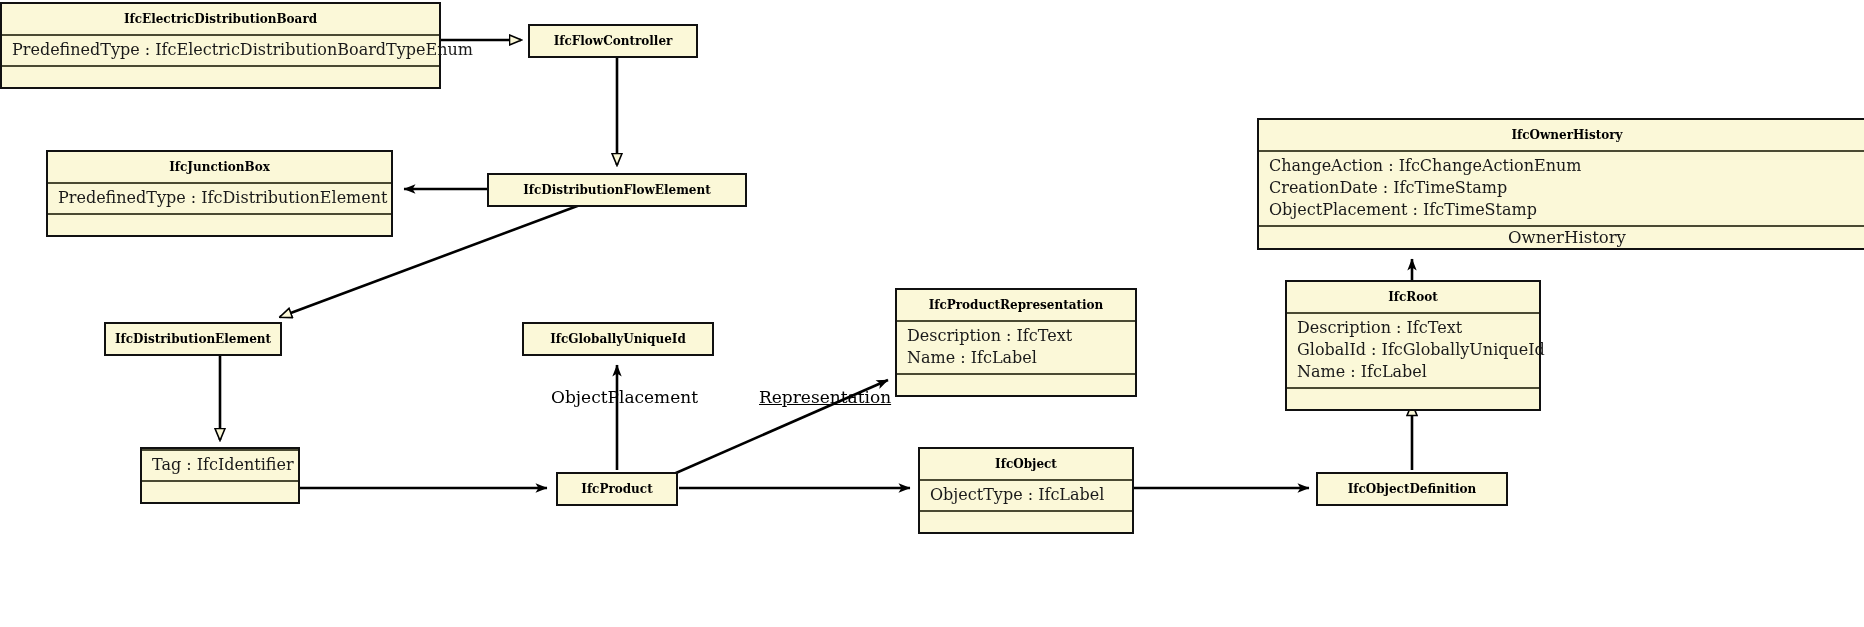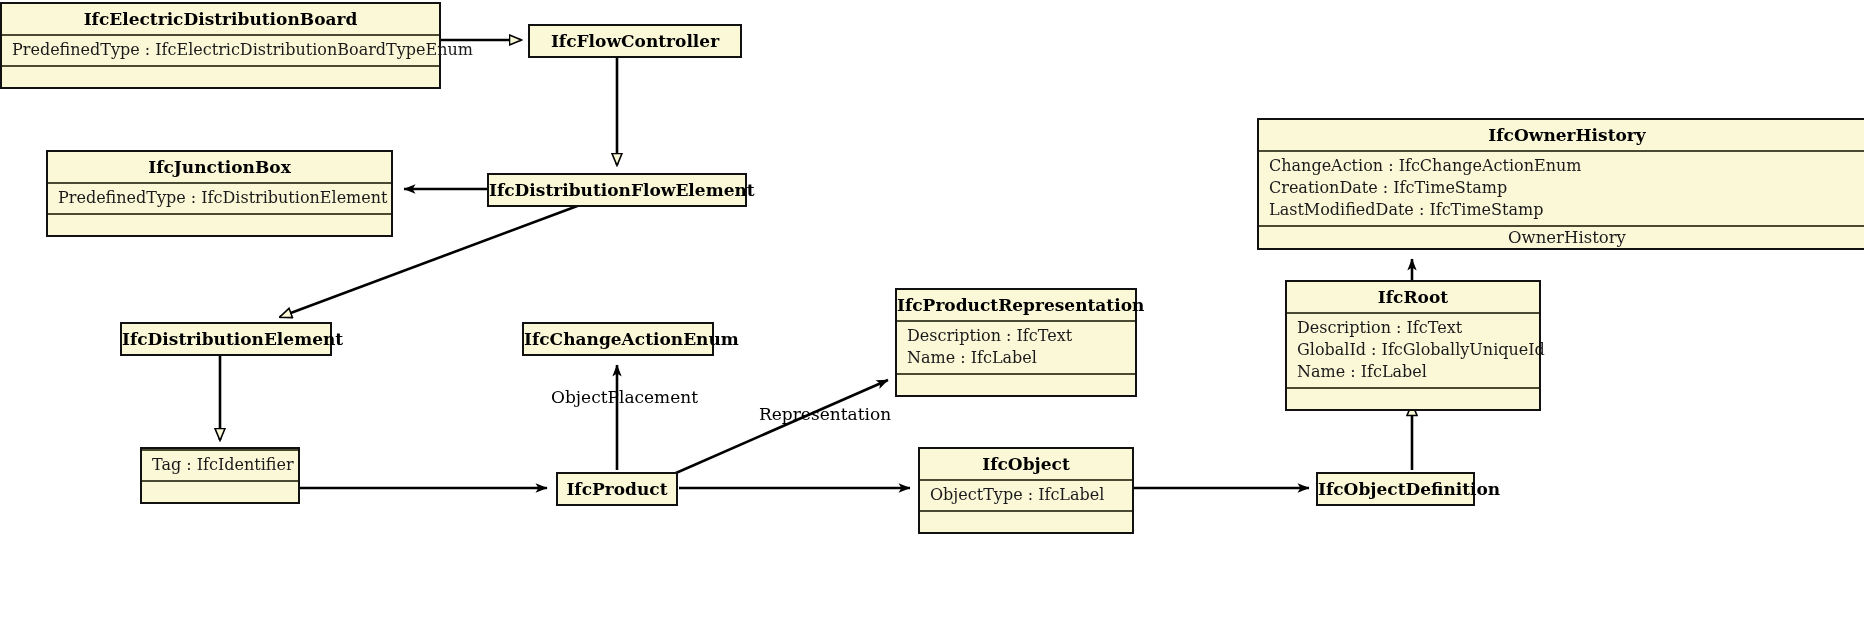--- a/index.html
+++ b/index.html
@@ -16,21 +16,21 @@
   .node{
     position:absolute;
     background:#fbf8d8;
     border:2px solid #111;
     box-sizing:border-box;
     z-index:2;
   }
   .node .title{
     font-weight:bold;
     text-align:center;
-    font-size:17px;
+    font-size:12px;
     line-height:30px;
     height:30px;
     white-space:nowrap;
     color:#000;
   }
   .node .sep{height:0;border-top:2px solid #4a4a33;}
   .node .attrs{
     padding:3px 20px 4px 10px;
     font-size:16px;
     line-height:22px;
@@ -122,21 +122,21 @@
   <div class="node" style="left:0px;top:2px;width:441px;">
     <div class="title">IfcElectricDistributionBoard</div>
     <div class="sep"></div>
     <div class="attrs">
       <div class="row">PredefinedType : IfcElectricDistributionBoardTypeEnum</div>
     </div>
     <div class="sep"></div>
     <div class="empty"></div>
   </div>
 
-  <div class="node" style="left:528px;top:24px;width:214px;">
+  <div class="node" style="left:528px;top:24px;width:170px;">
     <div class="title">IfcFlowController</div>
   </div>
 
   <div class="node" style="left:46px;top:150px;width:347px;">
     <div class="title">IfcJunctionBox</div>
     <div class="sep"></div>
     <div class="attrs">
       <div class="row">PredefinedType : IfcDistributionElement</div>
     </div>
     <div class="sep"></div>
@@ -146,44 +146,44 @@
   <div class="node" style="left:487px;top:173px;width:260px;">
     <div class="title">IfcDistributionFlowElement</div>
   </div>
 
   <div class="node" style="left:1257px;top:118px;width:620px;">
     <div class="title">IfcOwnerHistory</div>
     <div class="sep"></div>
     <div class="attrs">
       <div class="row">ChangeAction : IfcChangeActionEnum</div>
       <div class="row">CreationDate : IfcTimeStamp</div>
-      <div class="row">LastModifiedDate : IfcTimeStamp</div>
+      <div class="row">ObjectPlacement : IfcTimeStamp</div>
     </div>
     <div class="sep"></div>
     <div class="rolerow">OwnerHistory</div>
   </div>
 
   <div class="node" style="left:1285px;top:280px;width:256px;">
     <div class="title">IfcRoot</div>
     <div class="sep"></div>
     <div class="attrs">
       <div class="row">Description : IfcText</div>
       <div class="row">GlobalId : IfcGloballyUniqueId</div>
       <div class="row">Name : IfcLabel</div>
     </div>
     <div class="sep"></div>
     <div class="empty"></div>
   </div>
 
-  <div class="node" style="left:120px;top:322px;width:212px;">
+  <div class="node" style="left:104px;top:322px;width:178px;">
     <div class="title">IfcDistributionElement</div>
   </div>
 
   <div class="node" style="left:522px;top:322px;width:192px;">
-    <div class="title">IfcChangeActionEnum</div>
+    <div class="title">IfcGloballyUniqueId</div>
   </div>
 
   <div class="node" style="left:895px;top:288px;width:242px;">
     <div class="title">IfcProductRepresentation</div>
     <div class="sep"></div>
     <div class="attrs">
       <div class="row">Description : IfcText</div>
       <div class="row">Name : IfcLabel</div>
     </div>
     <div class="sep"></div>
@@ -206,21 +206,21 @@
   <div class="node" style="left:918px;top:447px;width:216px;">
     <div class="title">IfcObject</div>
     <div class="sep"></div>
     <div class="attrs">
       <div class="row">ObjectType : IfcLabel</div>
     </div>
     <div class="sep"></div>
     <div class="empty"></div>
   </div>
 
-  <div class="node" style="left:1316px;top:472px;width:159px;">
+  <div class="node" style="left:1316px;top:472px;width:192px;">
     <div class="title">IfcObjectDefinition</div>
   </div>
 
   <div class="edge-label" style="left:551px;top:387px;">ObjectPlacement</div>
 
-  <div class="edge-label" style="left:759px;top:404px;">Representation</div>
+  <div class="edge-label" style="left:759px;top:387px;text-decoration:underline;">Representation</div>
 
 </div>
 
 </body></html>

